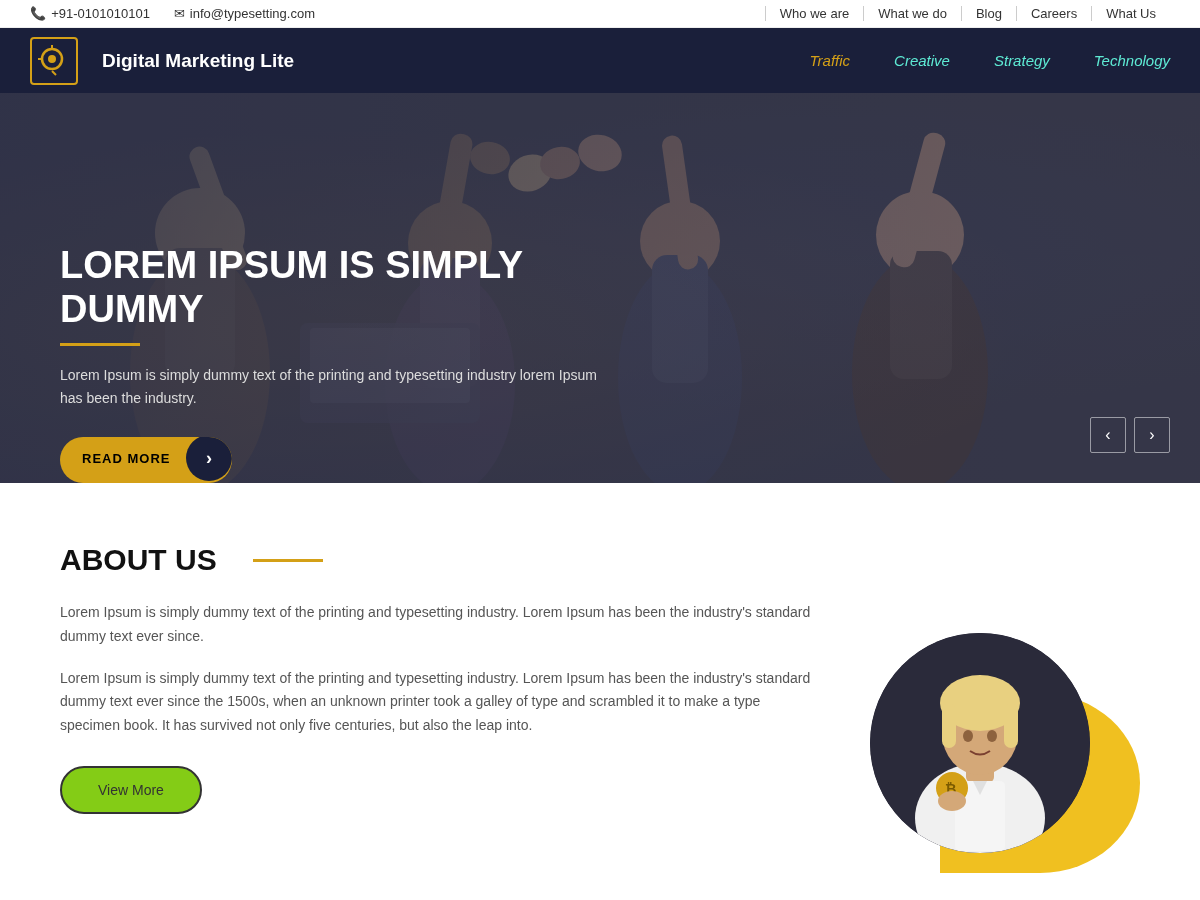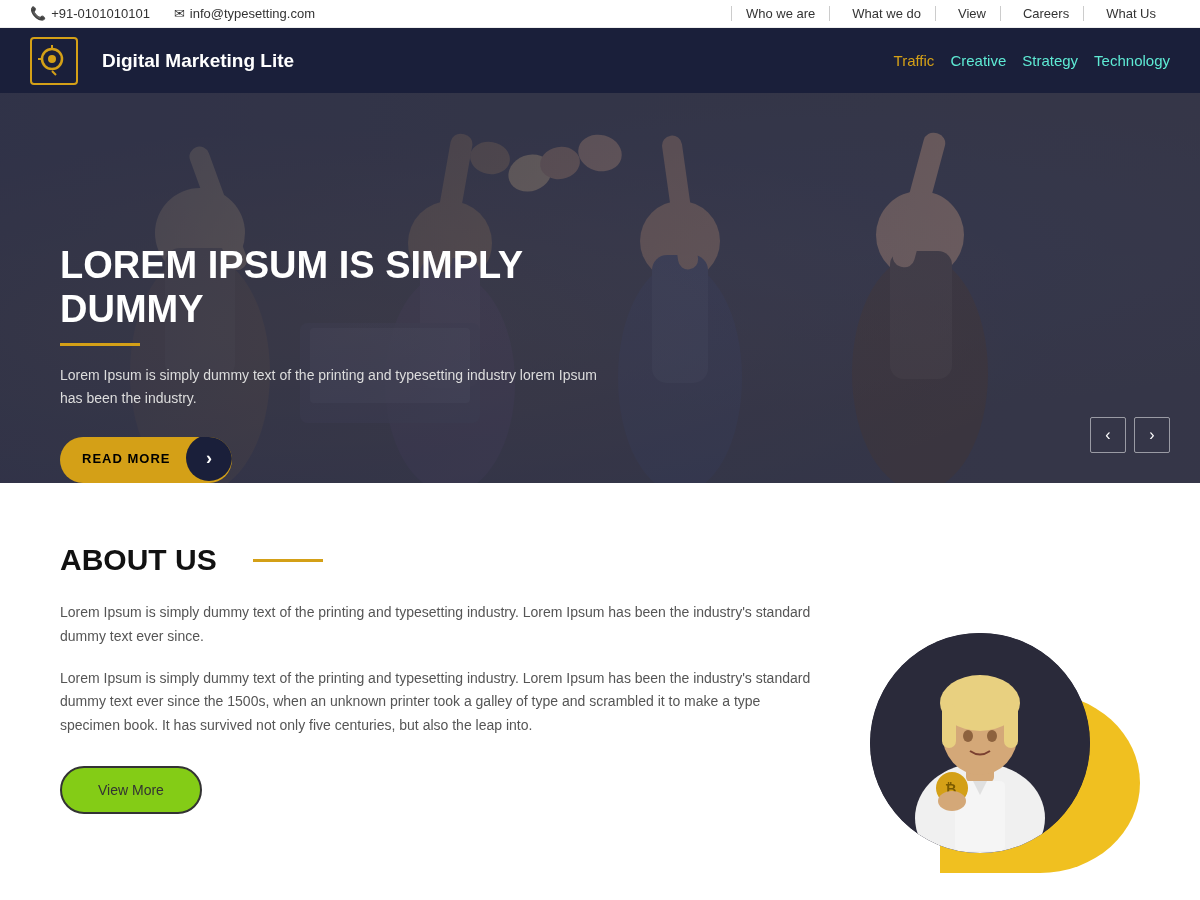--- a/index.html
+++ b/index.html
@@ -11,21 +11,21 @@
       border-bottom: 1px solid #eee;
       display: flex;
       align-items: center;
       justify-content: space-between;
       padding: 6px 30px;
       font-size: 13px;
       color: #333;
     }
     .top-bar-left { display: flex; gap: 24px; align-items: center; }
     .top-bar-left span { display: flex; align-items: center; gap: 5px; }
-    .top-bar-right { display: flex; align-items: flex-start; gap: 8px; }
+    .top-bar-right { display: flex; align-items: flex-start; gap: 0; }
     .top-bar-right a {
       color: #333;
       text-decoration: none;
       padding: 0 14px;
       font-size: 13px;
       border-right: 1px solid #ccc;
     }
     .top-bar-right a:last-child { border-right: none; }
     .top-bar-right a:first-child { border-left: 1px solid #ccc; }
 
@@ -55,21 +55,21 @@
       color: #d4a017;
       font-size: 22px;
       font-weight: bold;
     }
     .logo-text {
       color: #fff;
       font-size: 19px;
       font-weight: bold;
       margin-left: 14px;
     }
-    .nav-links { display: flex; gap: 16px; align-items: center; }
+    .nav-links { display: flex; gap: 44px; align-items: center; font-style: italic; }
     .nav-links a {
       color: #5eead4;
       text-decoration: none;
       font-size: 15px;
       font-weight: 500;
       transition: color 0.2s;
     }
     .nav-links a.active { color: #d4a017; }
 
     
@@ -276,21 +276,21 @@
       <span>+91-0101010101</span>
     </span>
     <span>
       <span>✉</span>
       <span>info@typesetting.com</span>
     </span>
   </div>
   <div class="top-bar-right">
     <a href="#">Who we are</a>
     <a href="#">What we do</a>
-    <a href="#">View</a>
+    <a href="#">Blog</a>
     <a href="#">Careers</a>
     <a href="#">What Us</a>
   </div>
 </div>
 
 <nav class="main-nav">
   <a class="logo-area" href="#">
     <div class="logo-icon">
       <svg width="32" height="32" viewBox="0 0 32 32">
         <circle cx="14" cy="14" r="10" fill="none" stroke="#d4a017" stroke-width="2.5"></circle>

